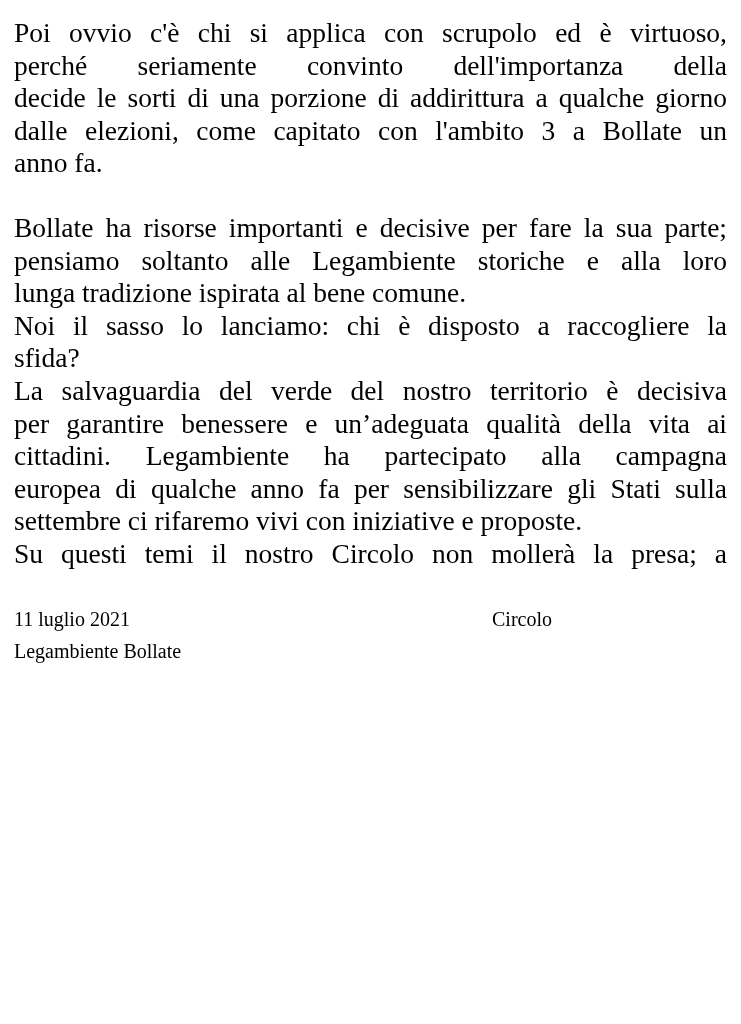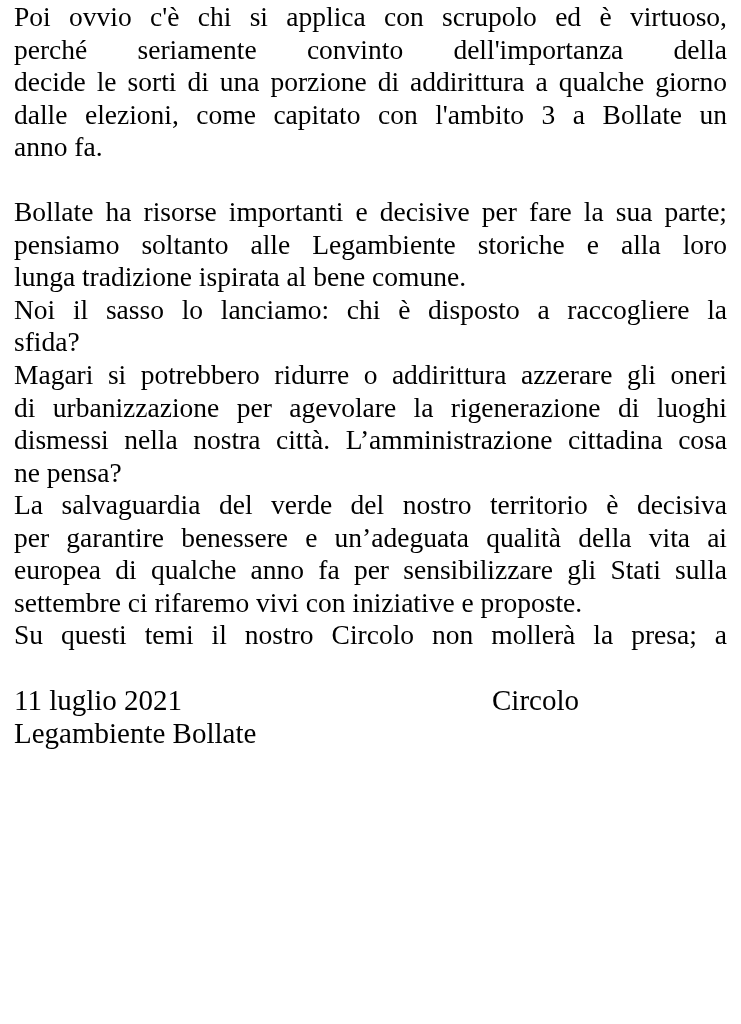--- a/index.html
+++ b/index.html
@@ -11,21 +11,21 @@
     width: 741px;
     height: 1024px;
     overflow: hidden;
     font-family: "Liberation Serif", "DejaVu Serif", serif;
     color: #000000;
   }
   .page {
     box-sizing: border-box;
     width: 741px;
     height: 1024px;
-    padding: 1px 14px 0 14px;
+    padding: 17px 14px 0 14px;
     background: #ffffff;
   }
   .para {
     margin: 0;
   }
   .para.space-after {
     margin-bottom: 32.55px;
   }
   .line {
     font-size: 27.5px;
@@ -37,21 +37,21 @@
   }
   .line.last {
     text-align-last: left;
     -moz-text-align-last: left;
   }
   .signature {
     margin-top: 32.55px;
   }
   .sig-line {
     position: relative;
-    font-size: 29px;
+    font-size: 20px;
     line-height: 32.55px;
     text-align: left;
     text-align-last: left;
   }
   .sig-right {
     position: absolute;
     left: 478px;
     top: 0;
   }
 </style>
@@ -73,30 +73,25 @@
     <div class="line">Bollate ha risorse importanti e decisive per fare la sua parte;</div>
     <div class="line">pensiamo soltanto alle Legambiente storiche e alla loro</div>
     <div class="line last">lunga tradizione ispirata al bene comune.</div>
   </div>
 
   <div class="para">
     <div class="line">Noi il sasso lo lanciamo: chi è disposto a raccogliere la</div>
     <div class="line last">sfida?</div>
   </div>
 
-  <div class="para">
-    <div class="line">Magari si potrebbero ridurre o addirittura azzerare gli oneri</div>
-    <div class="line">di urbanizzazione per agevolare la rigenerazione di luoghi</div>
-    <div class="line">dismessi nella nostra città. L’amministrazione cittadina cosa</div>
-    <div class="line last">ne pensa?</div>
-  </div>
 
   <div class="para">
     <div class="line">La salvaguardia del verde del nostro territorio è decisiva</div>
     <div class="line">per garantire benessere e un’adeguata qualità della vita ai</div>
+    <div class="line">cittadini. Legambiente ha partecipato alla campagna</div>
     <div class="line">europea di qualche anno fa per sensibilizzare gli Stati sulla</div>
   </div>
 
   <div class="para">
     <div class="line last">settembre ci rifaremo vivi con iniziative e proposte.</div>
     <div class="line">Su questi temi il nostro Circolo non mollerà la presa; a</div>
   </div>
 
   <div class="signature">
     <div class="sig-line">

